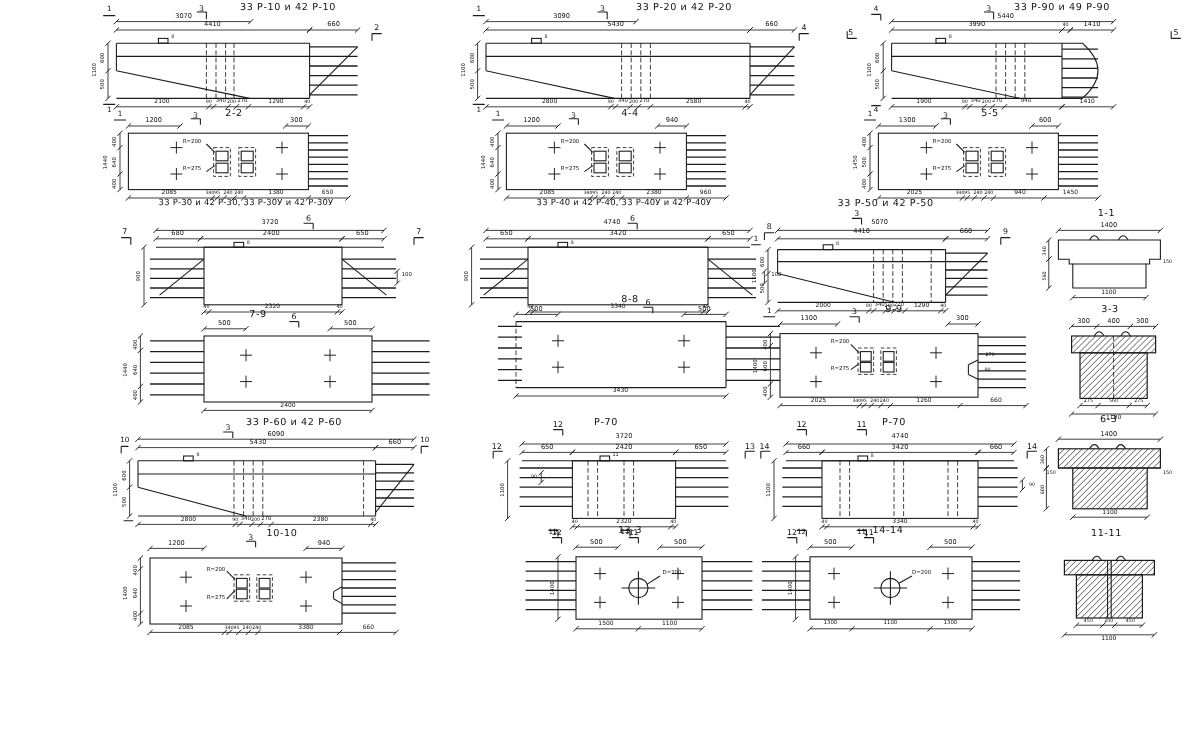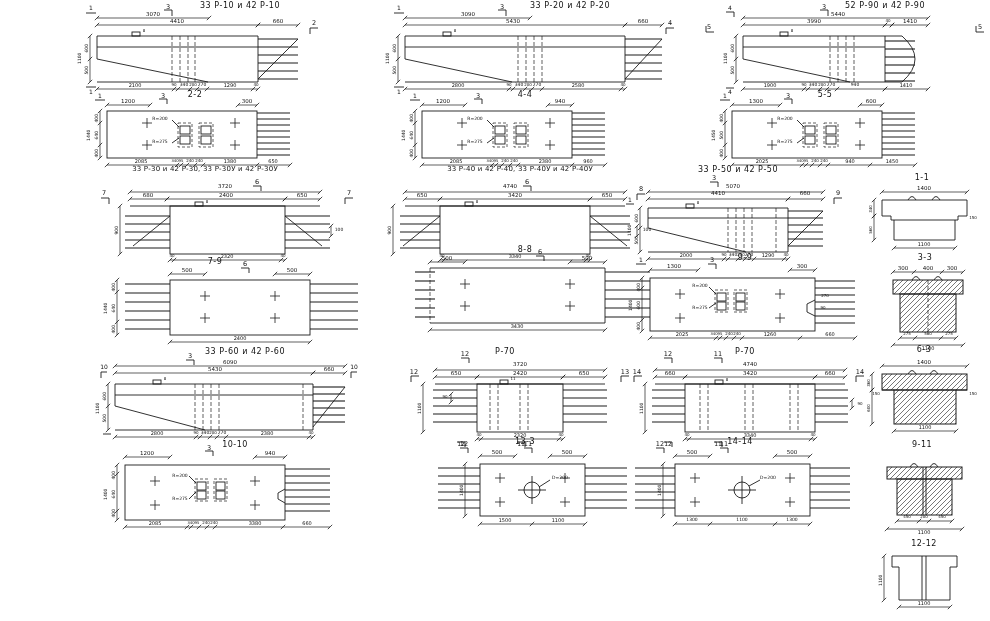--- a/index.html
+++ b/index.html
@@ -148,21 +148,21 @@
       <span class="dl" style="left: 159px; top: 79px; font-size: 4.5px;">270</span>
       <span class="dl" style="left: 200px; top: 79px; font-size: 5px;">2580</span>
       <span class="dl" style="left: 245px; top: 79px; font-size: 4px;">40</span>
       <span class="dl" style="left: 124px; top: 0px; font-size: 6.5px;">3</span>
       <span class="dl" style="left: 292px; top: 16px; font-size: 6.5px;">4</span>
       <span class="dl" style="left: 21px; top: 1px; font-size: 6px;">1</span>
       <span class="dl" style="left: 21px; top: 85px; font-size: 6px;">1</span>
       <span class="dl" style="left: 77px; top: 25px; font-size: 4px;">8</span>
     </div>
   <div class="panel" style="left:700px;top:4px;width:290px;height:92px">
-      <span class="ptitle" style="left:185px">52 Р-90 и 42 Р-90</span>
+      <span class="ptitle" style="left:185px">33 Р-90 и 49 Р-90</span>
       <svg width="290" height="92" class="cnv">
         <line x1="43" y1="14" x2="228" y2="14" stroke="#1c1c1c" stroke-width="0.7"></line>
         <line x1="40.8" y1="16.2" x2="45.2" y2="11.8" stroke="#1c1c1c" stroke-width="0.8"></line>
         <line x1="225.8" y1="16.2" x2="230.2" y2="11.8" stroke="#1c1c1c" stroke-width="0.8"></line>
         <line x1="43" y1="21" x2="185" y2="21" stroke="#1c1c1c" stroke-width="0.7"></line>
         <line x1="40.8" y1="23.2" x2="45.2" y2="18.8" stroke="#1c1c1c" stroke-width="0.8"></line>
         <line x1="182.8" y1="23.2" x2="187.2" y2="18.8" stroke="#1c1c1c" stroke-width="0.8"></line>
         <line x1="185" y1="21" x2="192" y2="21" stroke="#1c1c1c" stroke-width="0.7"></line>
         <line x1="182.8" y1="23.2" x2="187.2" y2="18.8" stroke="#1c1c1c" stroke-width="0.8"></line>
         <line x1="189.8" y1="23.2" x2="194.2" y2="18.8" stroke="#1c1c1c" stroke-width="0.8"></line>
@@ -1373,21 +1373,21 @@
       <span class="dl" style="left: 172px; top: 10px; font-size: 5.5px;">500</span>
       <span class="dl" style="left: 40px; top: 48px; font-size: 4.5px; transform: translate(-50%, 0px) rotate(-90deg);">1400</span>
       <span class="dl" style="left: 148px; top: 36px; font-size: 4.5px;">D=200</span>
       <span class="dl" style="left: 72px; top: 78px; font-size: 4.5px;">1300</span>
       <span class="dl" style="left: 122px; top: 78px; font-size: 4.5px;">1100</span>
       <span class="dl" style="left: 172px; top: 78px; font-size: 4.5px;">1300</span>
       <span class="dl" style="left: 40px; top: 1px; font-size: 6.5px;">12</span>
       <span class="dl" style="left: 104px; top: 1px; font-size: 6.5px;">11</span>
     </div>
   <div class="panel" style="left:862px;top:443px;width:126px;height:97px">
-      <span class="ptitle" style="left:60px">9-11</span>
+      <span class="ptitle" style="left:60px">11-11</span>
       <svg width="126" height="97" class="cnv">
         <clipPath id="hx4">
           <rect x="25" y="24" width="75" height="12"></rect>
         </clipPath>
         <g clip-path="url(#hx4)">
           <line x1="13" y1="36" x2="25" y2="24" stroke="#1c1c1c" stroke-width="0.6"></line>
           <line x1="18" y1="36" x2="30" y2="24" stroke="#1c1c1c" stroke-width="0.6"></line>
           <line x1="23" y1="36" x2="35" y2="24" stroke="#1c1c1c" stroke-width="0.6"></line>
           <line x1="28" y1="36" x2="40" y2="24" stroke="#1c1c1c" stroke-width="0.6"></line>
           <line x1="33" y1="36" x2="45" y2="24" stroke="#1c1c1c" stroke-width="0.6"></line>
@@ -1442,29 +1442,13 @@
         <line x1="64.8" y1="80.2" x2="69.2" y2="75.8" stroke="#1c1c1c" stroke-width="0.8"></line>
         <line x1="25" y1="86" x2="100" y2="86" stroke="#1c1c1c" stroke-width="0.7"></line>
         <line x1="22.8" y1="88.2" x2="27.2" y2="83.8" stroke="#1c1c1c" stroke-width="0.8"></line>
         <line x1="97.8" y1="88.2" x2="102.2" y2="83.8" stroke="#1c1c1c" stroke-width="0.8"></line>
       </svg>
       <span class="dl" style="left: 45px; top: 72px; font-size: 4px;">450</span>
       <span class="dl" style="left: 62px; top: 72px; font-size: 4px;">200</span>
       <span class="dl" style="left: 80px; top: 72px; font-size: 4px;">450</span>
       <span class="dl" style="left: 62px; top: 87px; font-size: 5px;">1100</span>
     </div>
-  <div class="panel" style="left:862px;top:542px;width:126px;height:78px">
-      <span class="ptitle" style="left:62px">12-12</span>
-      <svg width="126" height="78" class="cnv">
-        <path d="M30,14 L95,14 L95,25 L88,25 L88,58 L37,58 L37,25 L30,25 Z" fill="none" stroke="#1c1c1c" stroke-width="0.9"></path>
-        <line x1="60" y1="14" x2="60" y2="58" stroke="#1c1c1c" stroke-width="0.9"></line>
-        <line x1="64" y1="14" x2="64" y2="58" stroke="#1c1c1c" stroke-width="0.9"></line>
-        <line x1="22" y1="14" x2="22" y2="58" stroke="#1c1c1c" stroke-width="0.7"></line>
-        <line x1="19.8" y1="16.2" x2="24.2" y2="11.8" stroke="#1c1c1c" stroke-width="0.8"></line>
-        <line x1="19.8" y1="60.2" x2="24.2" y2="55.8" stroke="#1c1c1c" stroke-width="0.8"></line>
-        <line x1="37" y1="65" x2="88" y2="65" stroke="#1c1c1c" stroke-width="0.7"></line>
-        <line x1="34.8" y1="67.2" x2="39.2" y2="62.8" stroke="#1c1c1c" stroke-width="0.8"></line>
-        <line x1="85.8" y1="67.2" x2="90.2" y2="62.8" stroke="#1c1c1c" stroke-width="0.8"></line>
-      </svg>
-      <span class="dl" style="left: 19px; top: 36px; font-size: 4.5px; transform: translate(-50%, 0px) rotate(-90deg);">1100</span>
-      <span class="dl" style="left: 62px; top: 59px; font-size: 5px;">1100</span>
-    </div>
 </div>
 
 </body></html>

